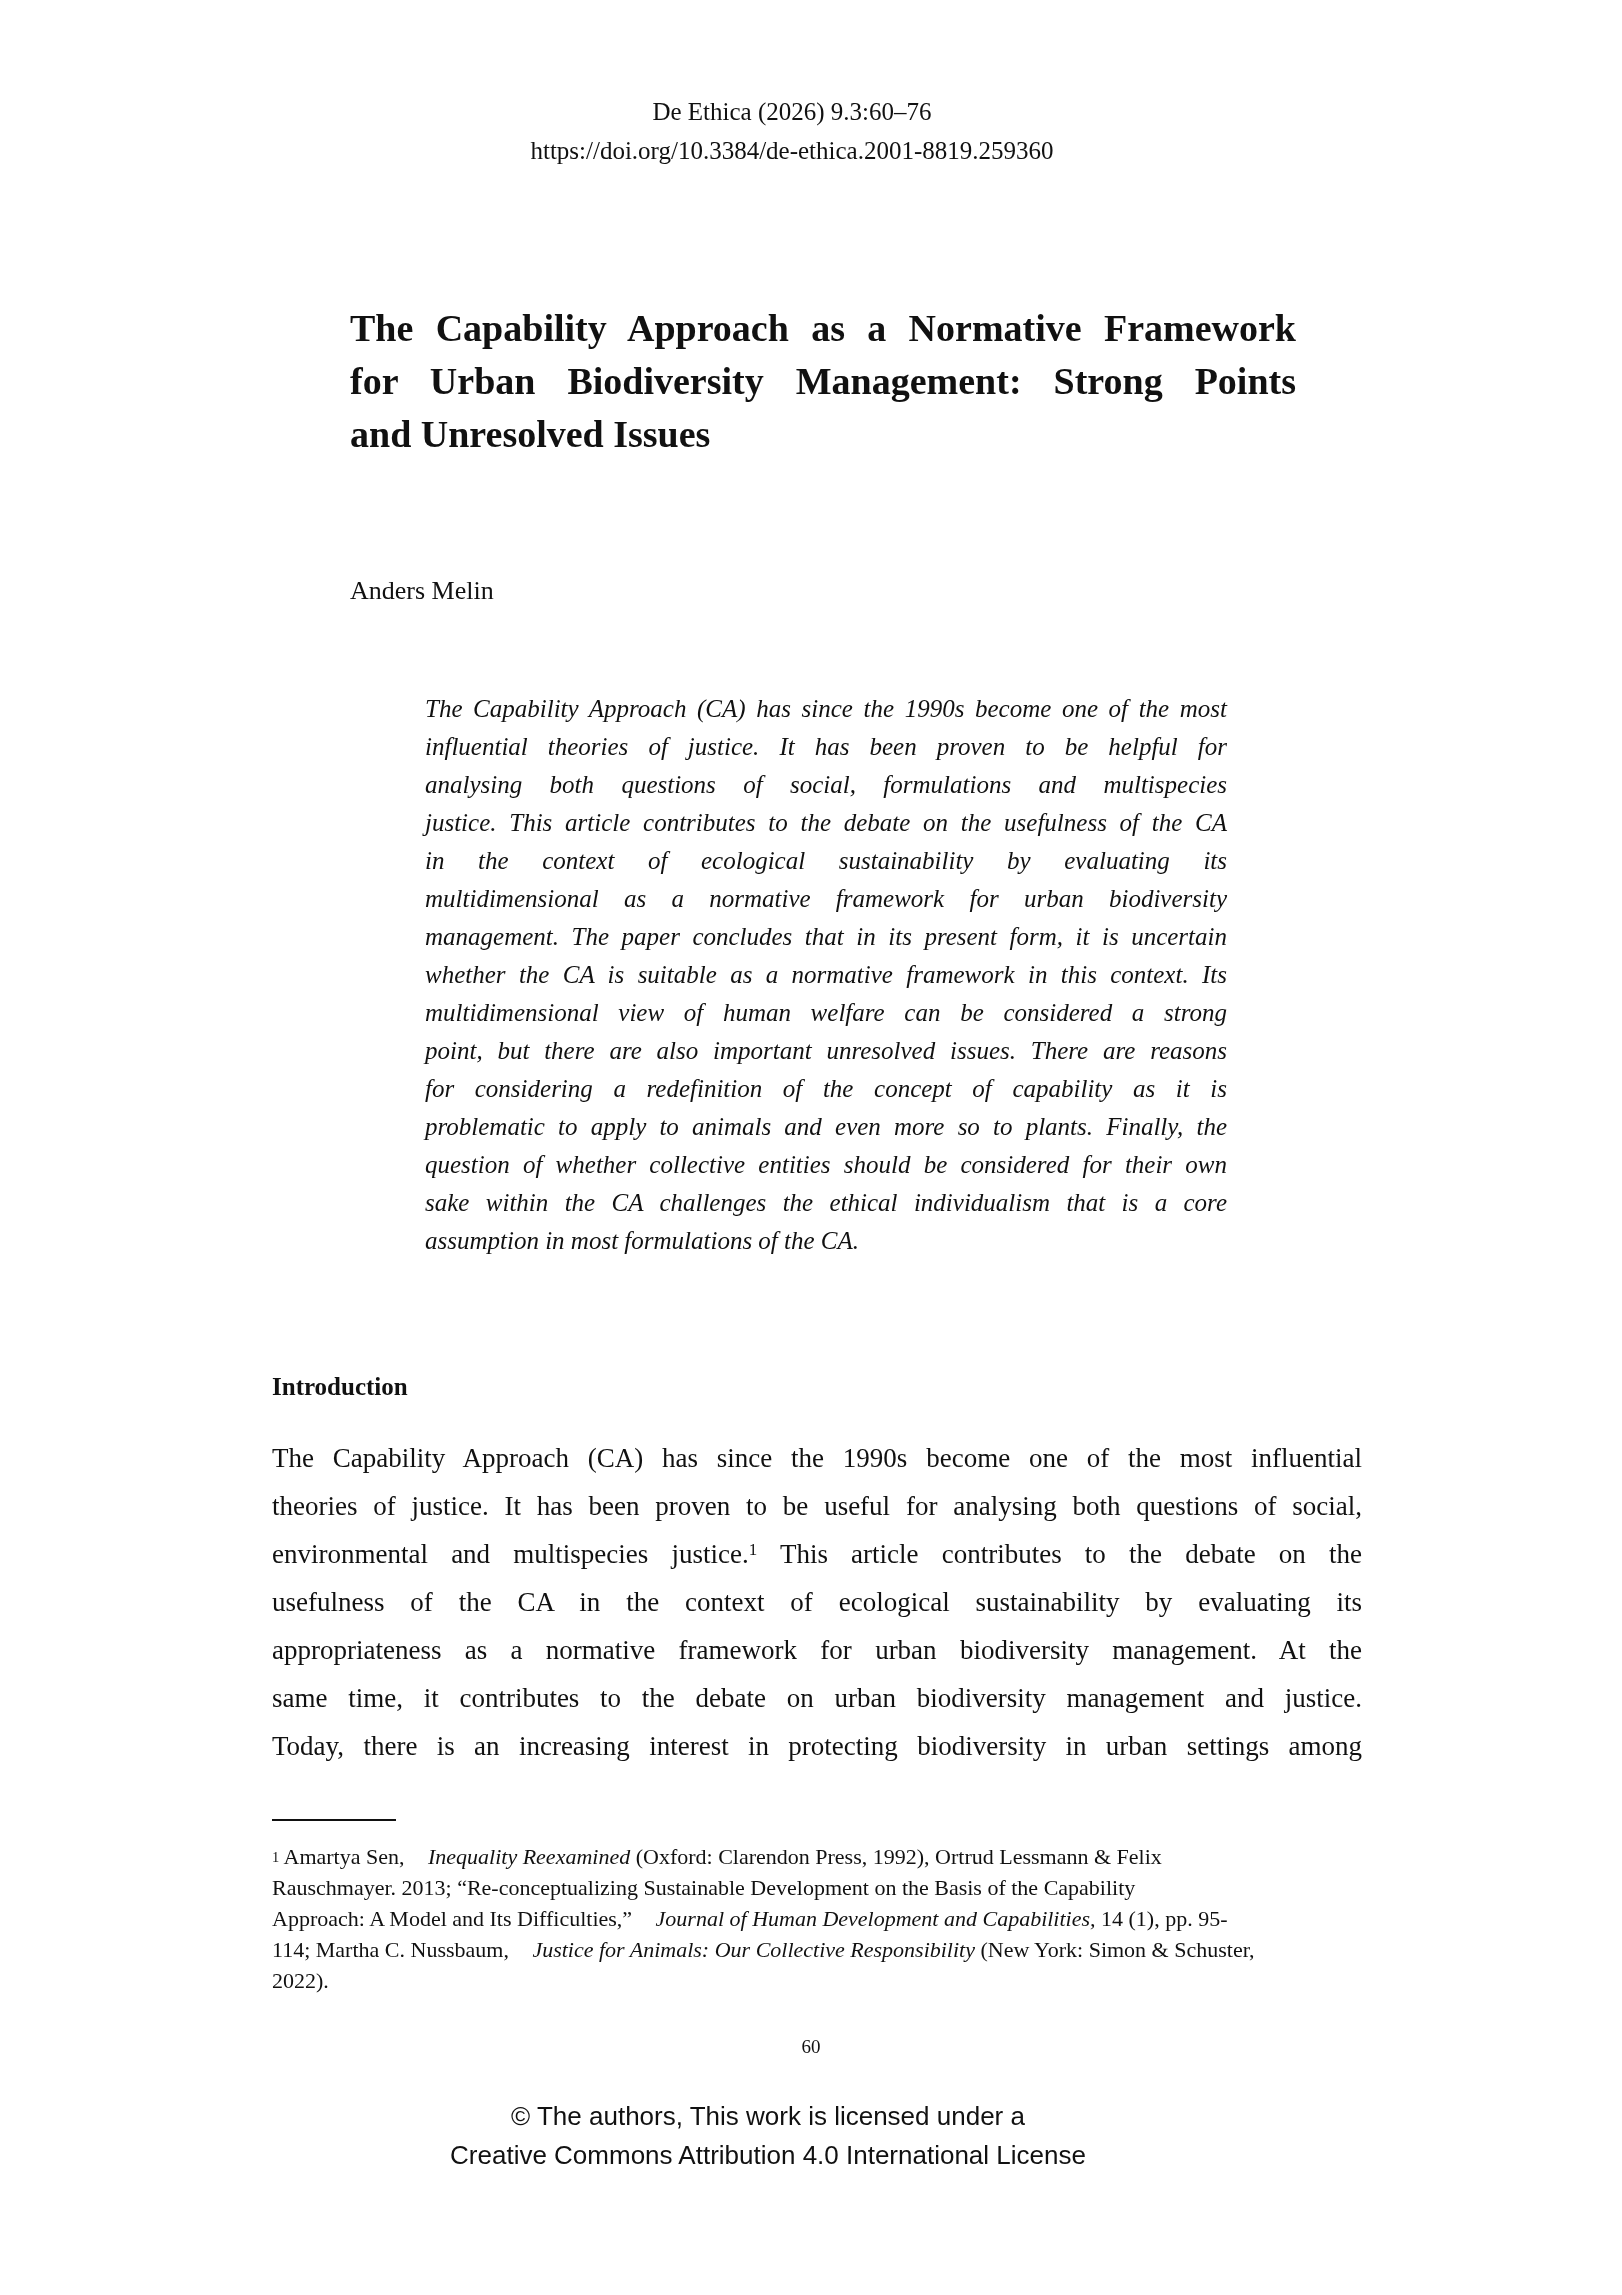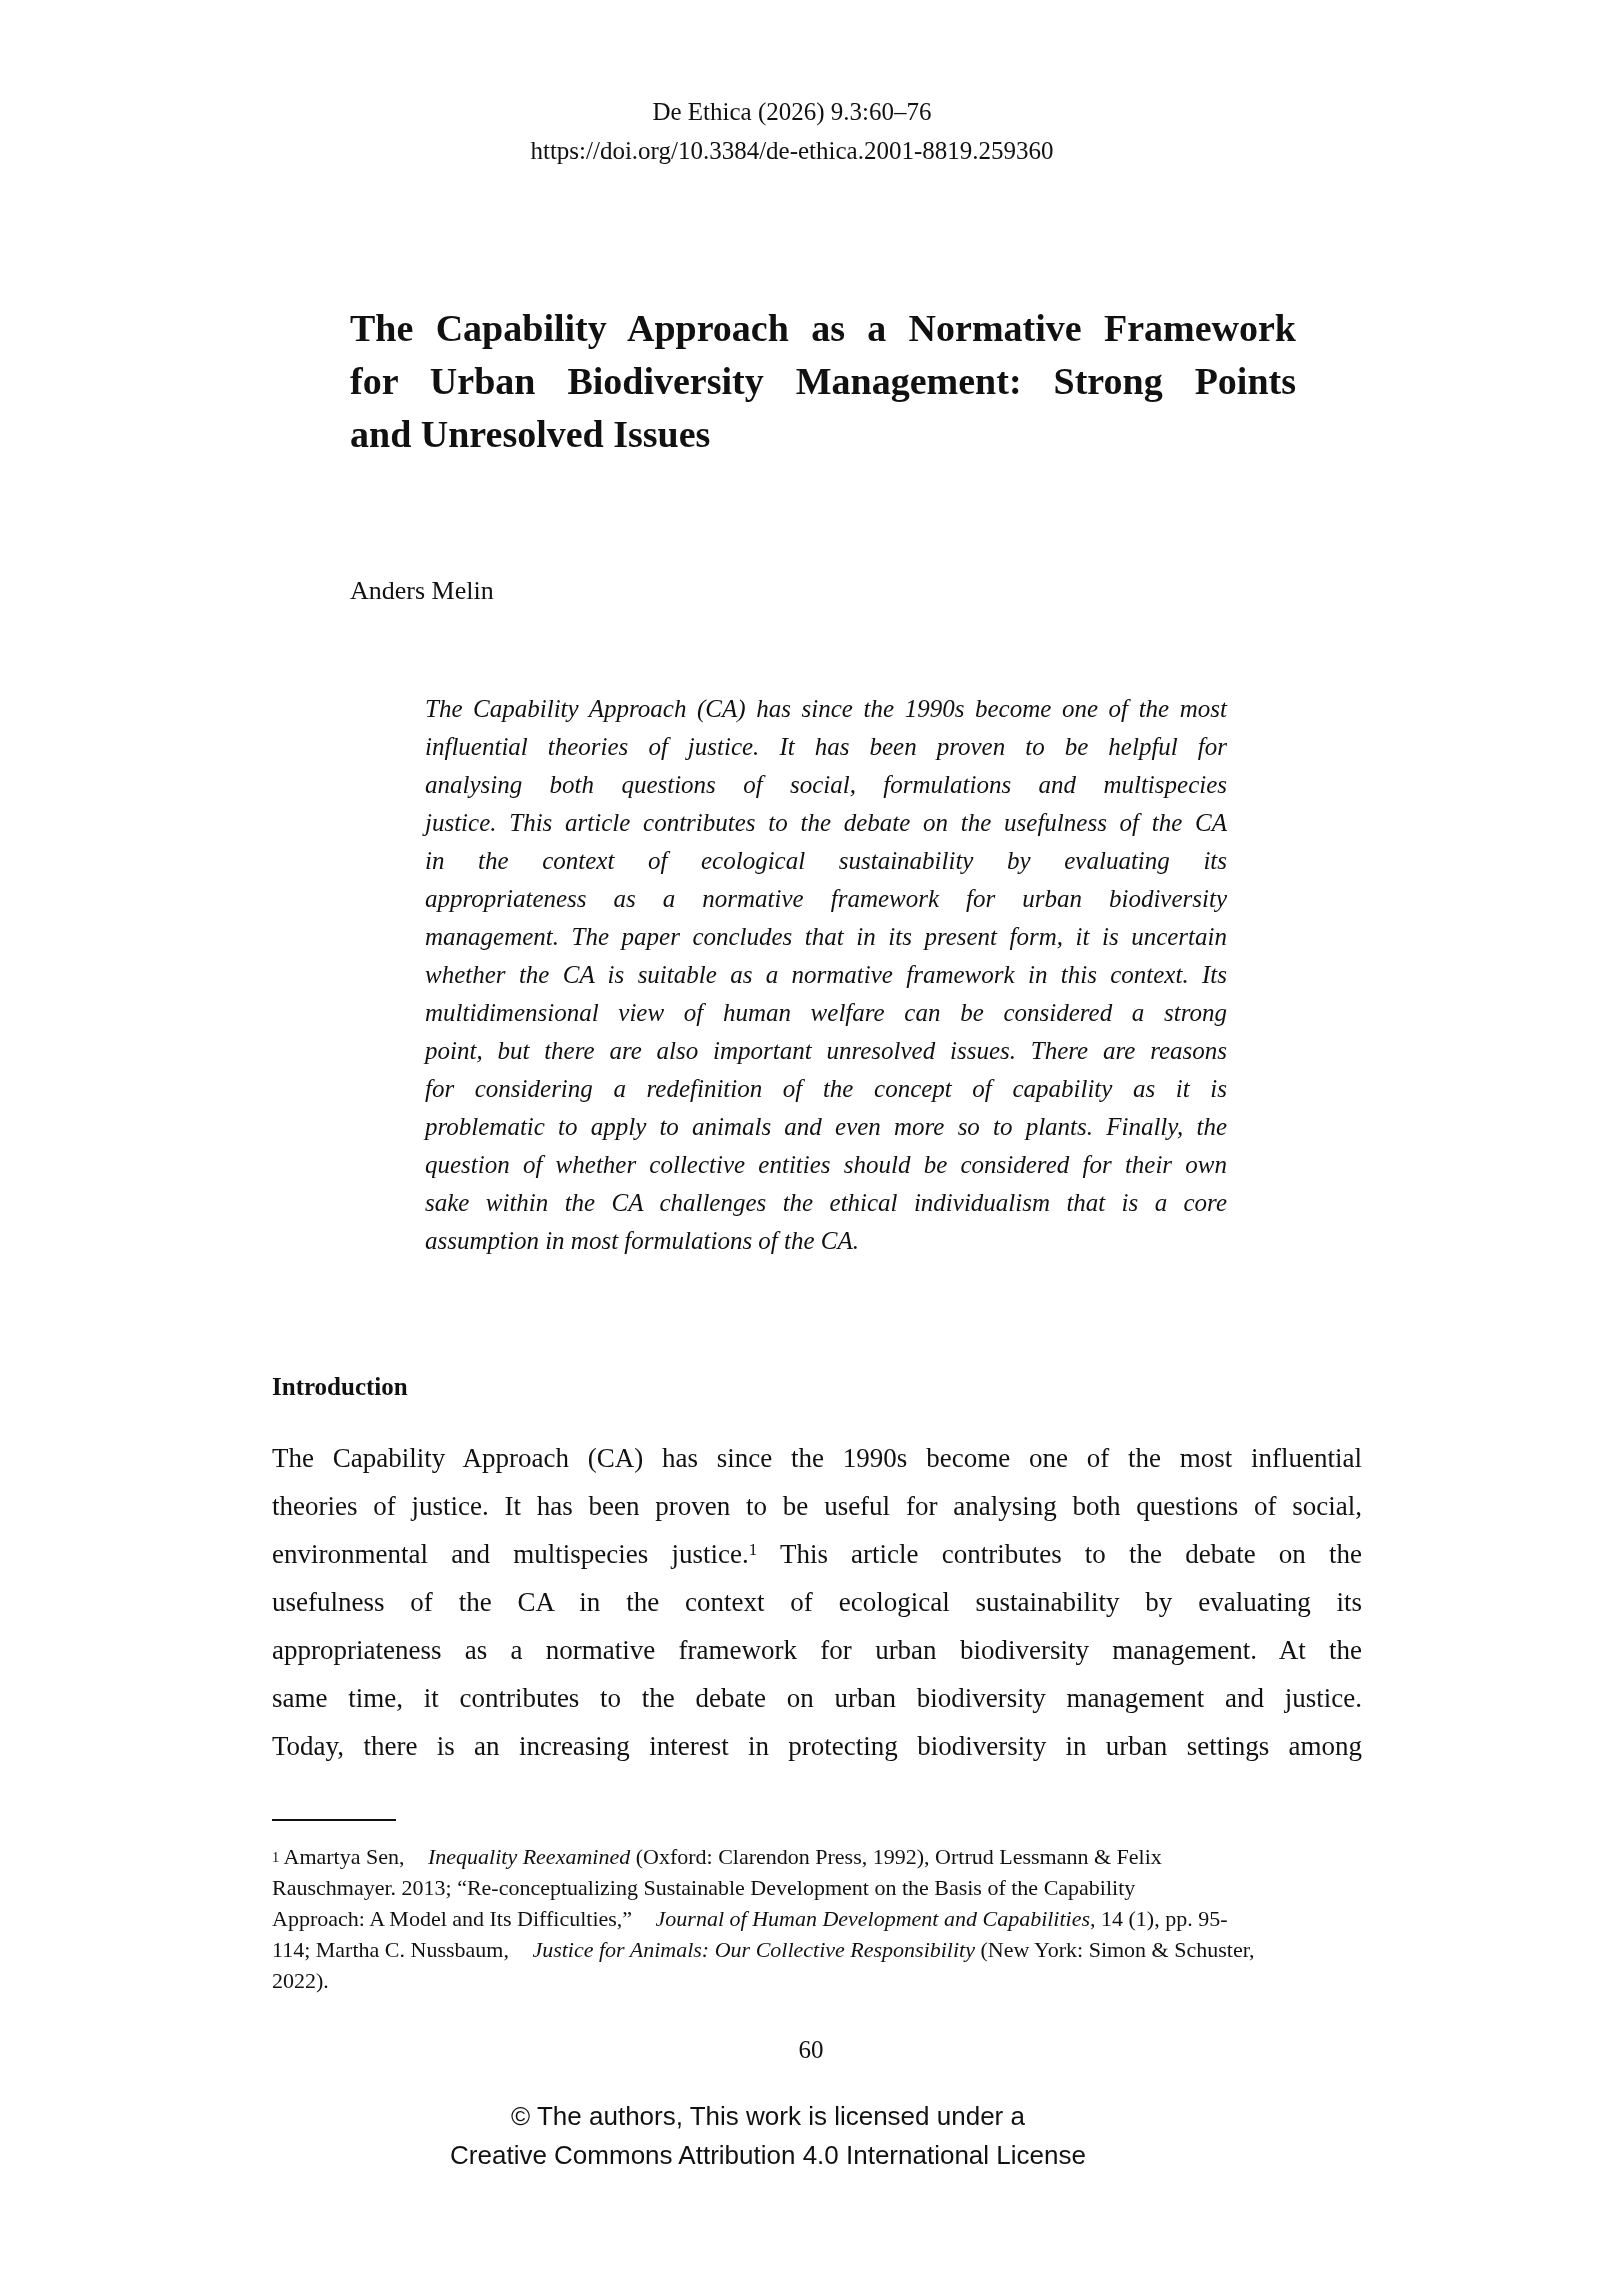--- a/index.html
+++ b/index.html
@@ -14,21 +14,21 @@
   .abstract .ln { display:block; text-align:justify; text-align-last:justify; white-space:nowrap; }
   .abstract .ln.last { text-align-last:left; }
   .h-intro { left:272px; top:1373px; font-size:25px; font-weight:bold; }
   .body { left:272px; width:1090px; top:1434px; font-size:27px; line-height:48px; }
   .body .ln { display:block; text-align:justify; text-align-last:justify; white-space:nowrap; }
   sup { font-size:17px; vertical-align:top; position:relative; top:-3.9px; }
   .rule { left:272px; top:1819px; width:124px; height:2px; background:#111; }
   .footnote { left:272px; width:1090px; top:1841px; font-size:22px; line-height:31px; }
   .footnote .ln { display:block; white-space:nowrap; }
   .fn-mark { font-size:14.4px; vertical-align:top; position:relative; top:1.3px; }
-  .pagenum { left:0; width:1622px; text-align:center; top:2036px; font-size:25px; }
+  .pagenum { left:0; width:1622px; text-align:center; top:2036px; font-size:19px; }
   .license { left:0; width:1536px; text-align:center; top:2097px; font-size:26px; line-height:39px; font-family:"Liberation Sans", "DejaVu Sans", sans-serif; }
   i { font-style:italic;margin-left:18px; }
 </style>
 </head>
 <body>
 
 <div class="abs header">
   <div>De Ethica (2026) 9.3:60–76</div>
   <div>https://doi.org/10.3384/de-ethica.2001-8819.259360</div>
 </div>
@@ -40,21 +40,21 @@
 </div>
 
 <div class="abs author">Anders Melin</div>
 
 <div class="abs abstract">
   <span class="ln">The Capability Approach (CA) has since the 1990s become one of the most</span>
   <span class="ln">influential theories of justice. It has been proven to be helpful for</span>
   <span class="ln">analysing both questions of social, formulations and multispecies</span>
   <span class="ln">justice. This article contributes to the debate on the usefulness of the CA</span>
   <span class="ln">in the context of ecological sustainability by evaluating its</span>
-  <span class="ln">appropriateness as a normative framework for urban biodiversity</span>
+  <span class="ln">multidimensional as a normative framework for urban biodiversity</span>
   <span class="ln">management. The paper concludes that in its present form, it is uncertain</span>
   <span class="ln">whether the CA is suitable as a normative framework in this context. Its</span>
   <span class="ln">multidimensional view of human welfare can be considered a strong</span>
   <span class="ln">point, but there are also important unresolved issues. There are reasons</span>
   <span class="ln">for considering a redefinition of the concept of capability as it is</span>
   <span class="ln">problematic to apply to animals and even more so to plants. Finally, the</span>
   <span class="ln">question of whether collective entities should be considered for their own</span>
   <span class="ln">sake within the CA challenges the ethical individualism that is a core</span>
   <span class="ln last">assumption in most formulations of the CA.</span>
 </div>

